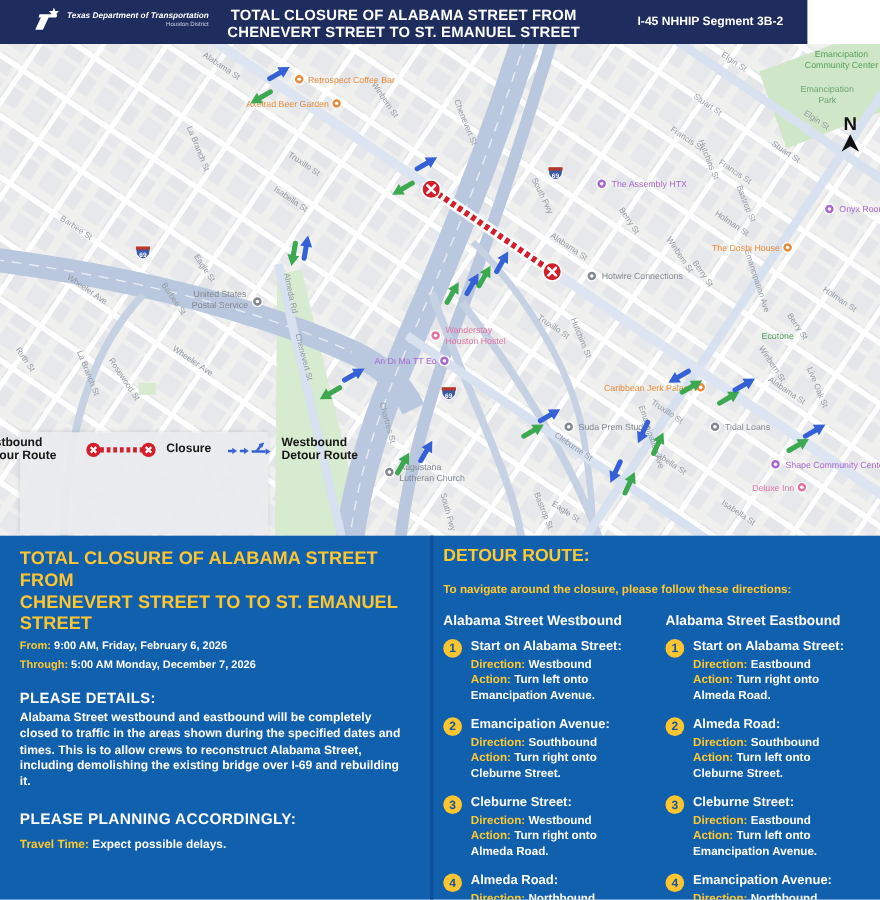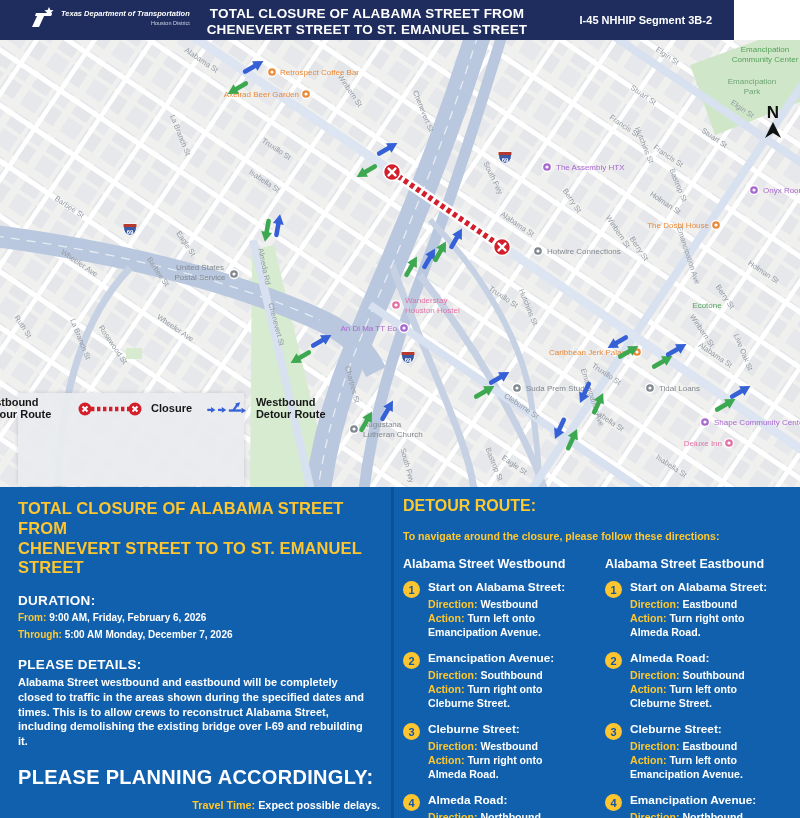--- a/index.html
+++ b/index.html
@@ -33,22 +33,22 @@
   #col-divider{position:absolute;left:391px;top:0;width:3px;height:331px;background:#0d4f98;}
 
   #left-col{position:absolute;left:18px;top:12px;width:362px;}
   #left-title{color:#fdc530;font-size:16.5px;font-weight:bold;line-height:1.2;letter-spacing:.1px;}
   .sec-head{font-weight:bold;font-size:13.5px;color:#fff;letter-spacing:.3px;}
   #duration-head{margin-top:15px;}
   .dur-line{font-size:10px;font-weight:bold;margin-top:3px;line-height:1.35;}
   .ylab{color:#fec82f;font-weight:bold;}
   #details-head{margin-top:16px;}
   #details-text{font-size:11px;font-weight:bold;line-height:1.34;margin-top:3px;width:354px;}
-  #planning-head{margin-top:17px;font-size:20px;}
-  .bullet{font-size:10.8px;font-weight:bold;margin-top:9px;line-height:1.3;text-align:right;}
+  #planning-head{margin-top:17px;font-size:14px;}
+  .bullet{font-size:10.8px;font-weight:bold;margin-top:9px;line-height:1.3;}
 
   #right-col{position:absolute;left:403px;top:10px;width:390px;}
   #detour-head{color:#fec82f;font-size:16px;font-weight:bold;}
   #detour-sub{color:#fec82f;font-size:10.6px;font-weight:bold;margin-top:15px;width:370px;line-height:1.25;}
   #detour-cols{display:flex;gap:16px;margin-top:14px;}
   .dt-col{width:186px;}
   .dt-col-head{color:#fff;font-weight:bold;font-size:12.5px;margin-bottom:9px;}
   .step{display:flex;gap:8px;margin-bottom:12px;min-height:48px;}
   .step-num{flex:0 0 17px;width:17px;height:17px;border-radius:50%;background:#fdc530;
             color:#1257a5;font-size:11px;font-weight:bold;display:flex;align-items:center;
@@ -513,21 +513,20 @@
   </div>
 
   <div id="bottom">
     <div id="col-divider"></div>
 
     <div id="left-col">
       <div id="left-title">
         <div>TOTAL CLOSURE OF ALABAMA STREET FROM</div>
         <div>CHENEVERT STREET TO TO ST. EMANUEL STREET</div>
       </div>
-      <div class="sec-head" id="duration-head">DURATION:</div>
       <div class="dur-line">
         <span class="ylab">From:</span>
         <span>9:00 AM, Friday, February 6, 2026</span>
       </div>
       <div class="dur-line">
         <span class="ylab">Through:</span>
         <span>5:00 AM Monday, December 7, 2026</span>
       </div>
       <div class="sec-head" id="details-head">PLEASE DETAILS:</div>
       <div id="details-text">Alabama Street westbound and eastbound will be completely closed to traffic in the areas shown during the specified dates and times. This is to allow crews to reconstruct Alabama Street, including demolishing the existing bridge over I-69 and rebuilding it.</div>

